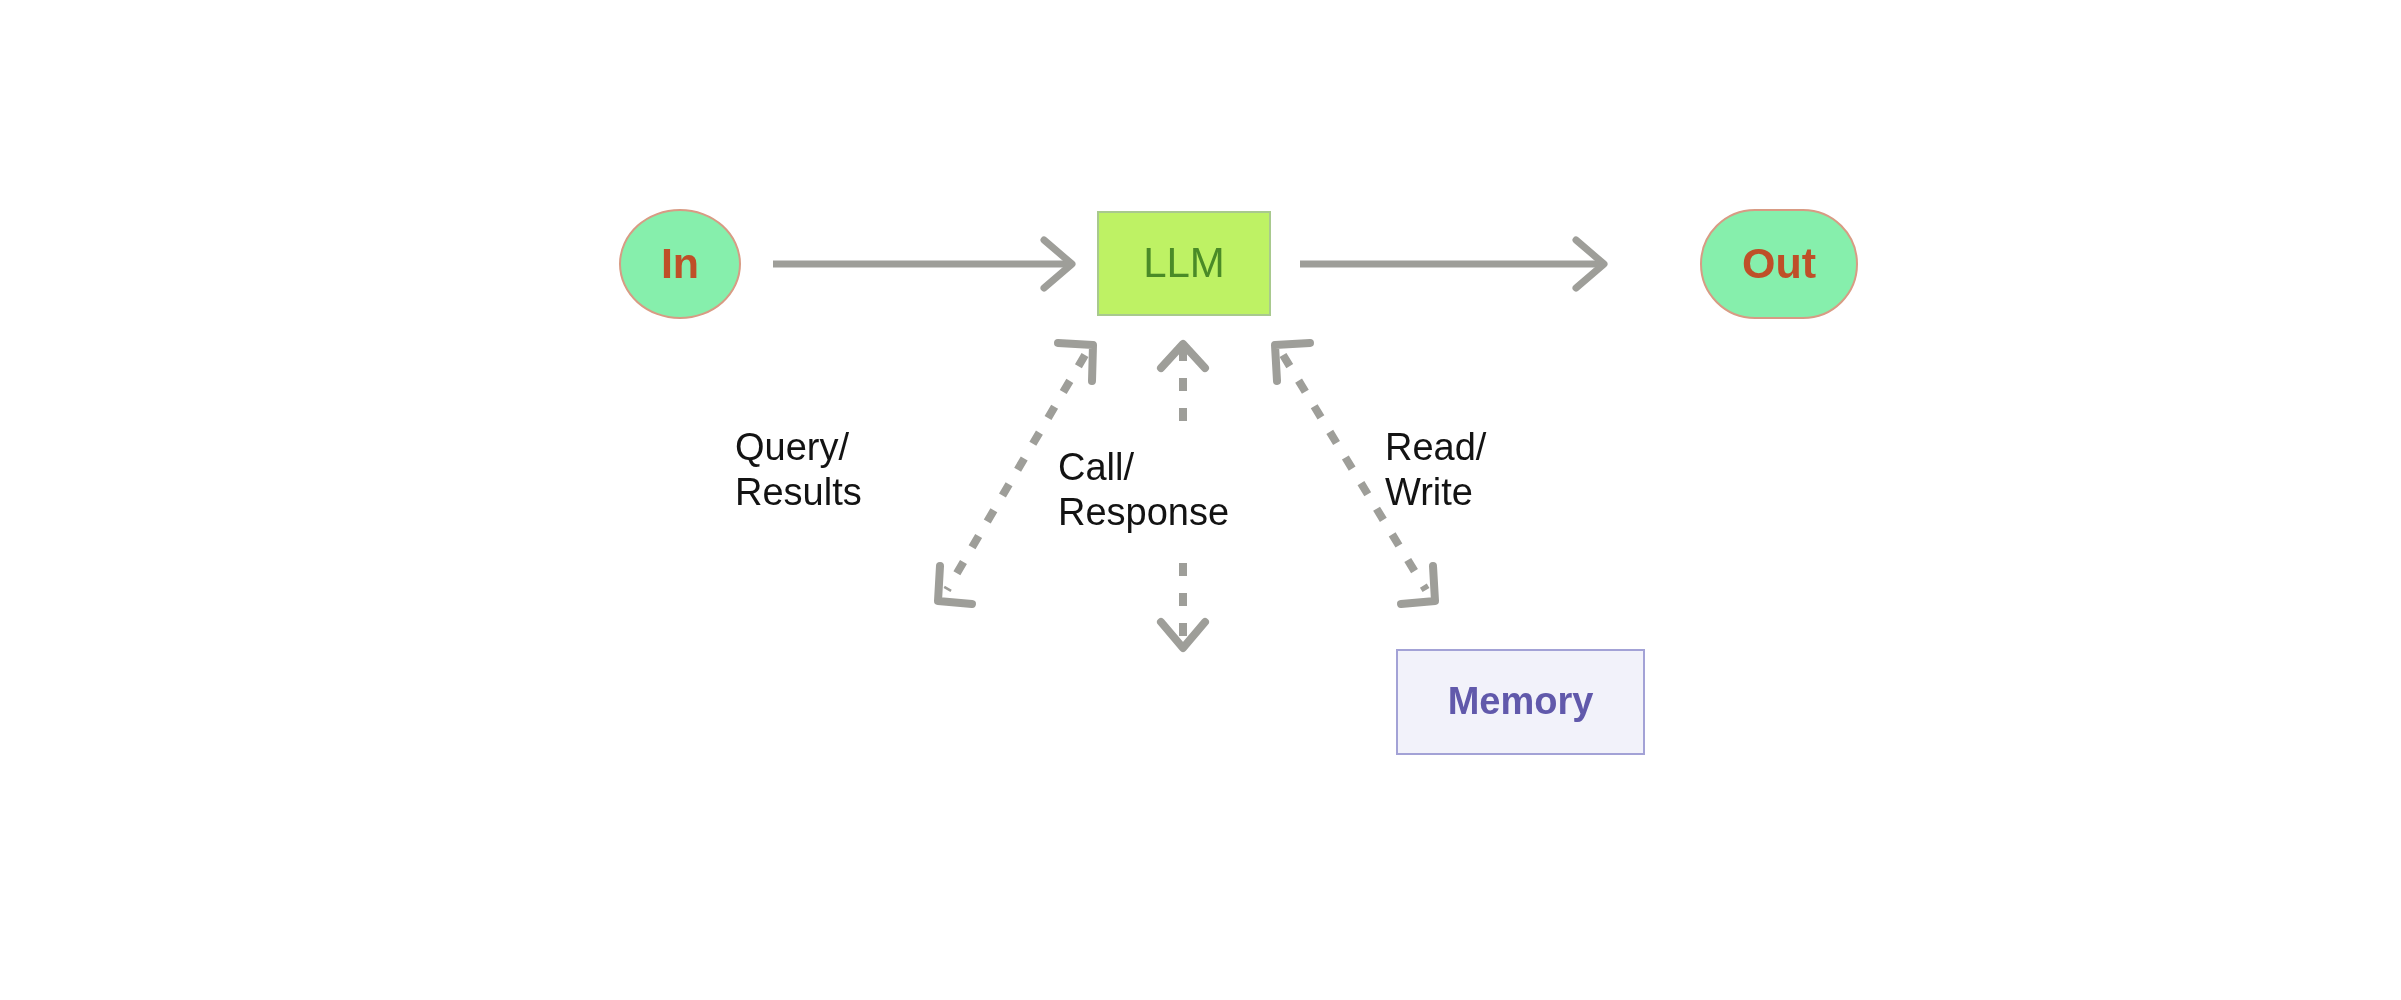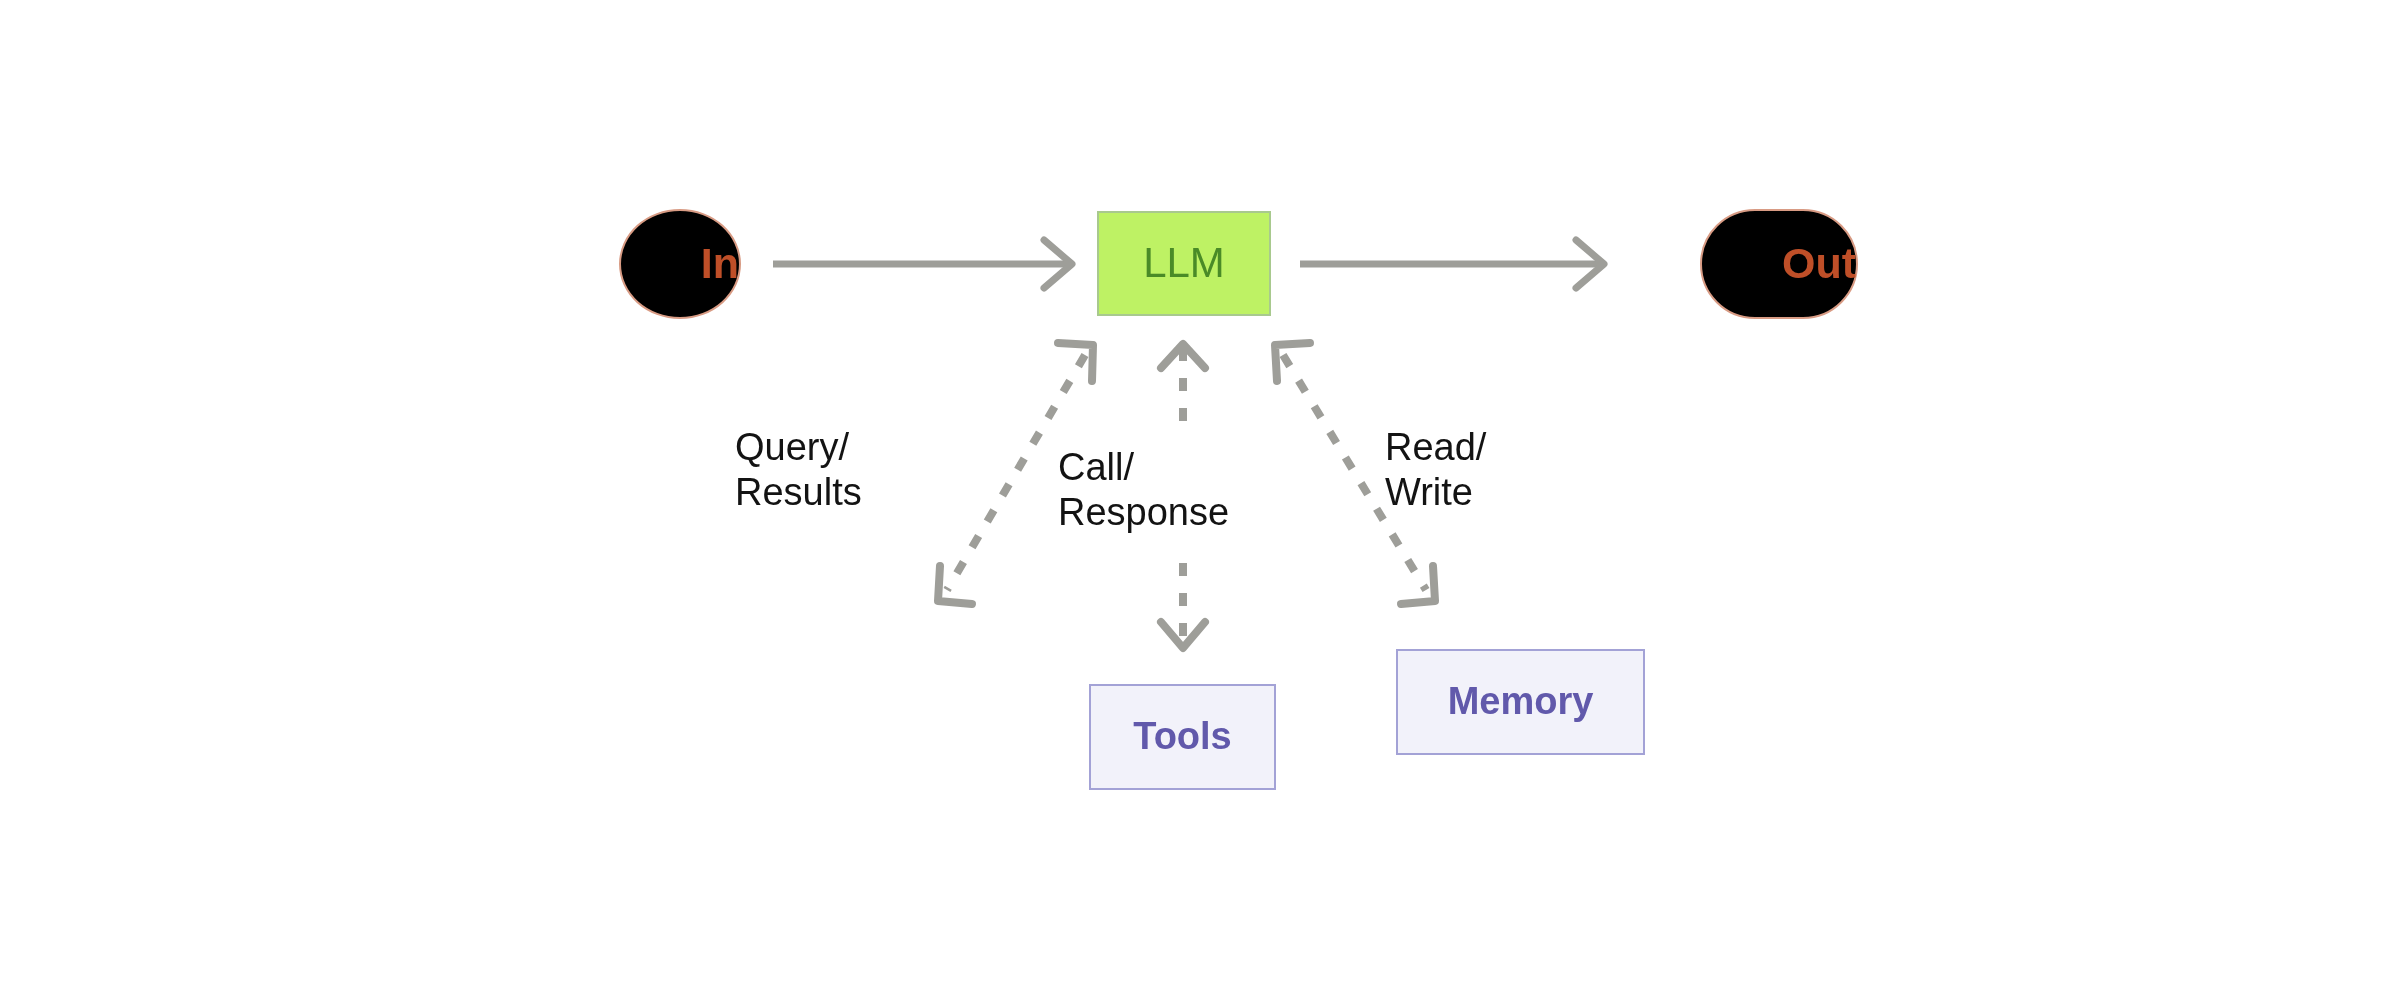--- a/index.html
+++ b/index.html
@@ -31,25 +31,24 @@
     position: absolute;
     display: flex;
     align-items: center;
     justify-content: center;
     box-sizing: border-box;
     text-align: center;
     line-height: 1.05;
   }
   
   .node-terminal {
-    background: #000000;
+    background: #86efac;
     border: 2px solid #d89b84;
     color: #bf4f28;
     font-weight: bold;
-    justify-content: flex-end;
   }
   #node-in {
     left: 619px;
     top: 209px;
     width: 122px;
     height: 110px;
     border-radius: 50%;
     font-size: 43px;
   }
   #node-out {
@@ -168,23 +167,20 @@
 
   <div class="node" id="node-llm">
     <span>LLM</span>
   </div>
 
   <div class="node node-terminal" id="node-out">
     <span>Out</span>
   </div>
 
 
-  <div class="node node-component" id="node-tools">
-    <span>Tools</span>
-  </div>
 
   <div class="node node-component" id="node-memory">
     <span>Memory</span>
   </div>
 
   <div class="edge-label" id="label-query-results">Query/
 Results</div>
 
   <div class="edge-label" id="label-call-response">Call/
 Response</div>

